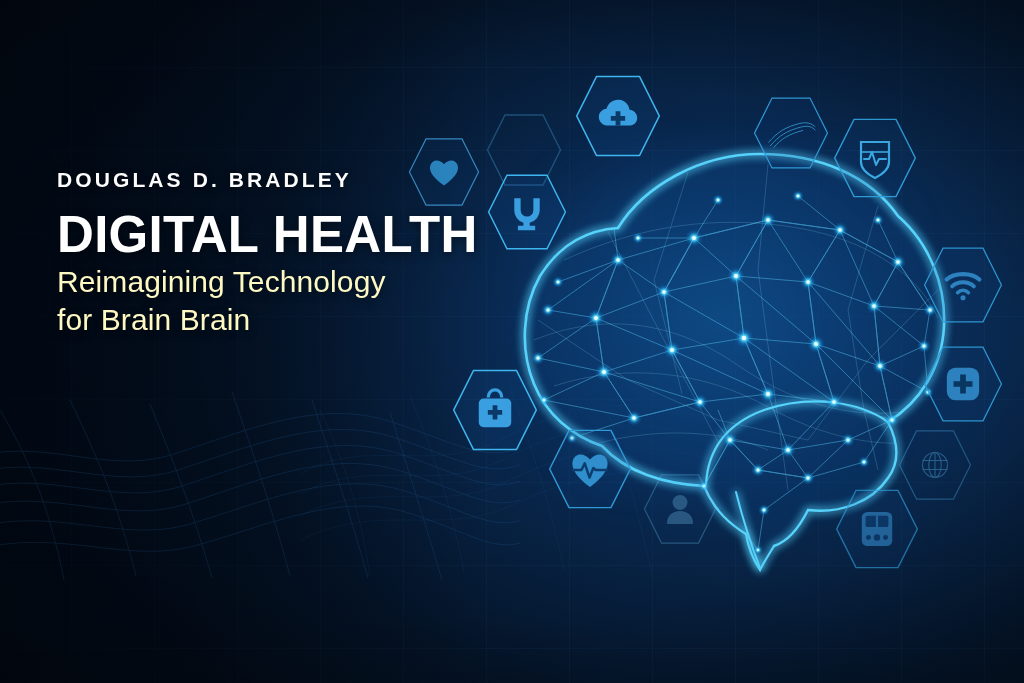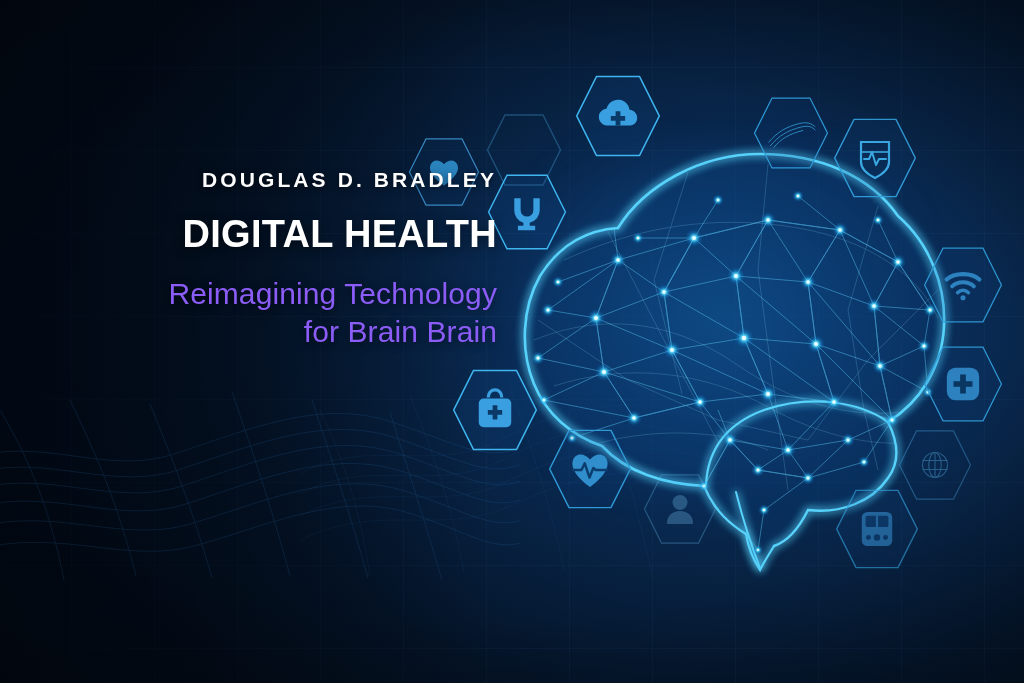--- a/index.html
+++ b/index.html
@@ -9,21 +9,20 @@
     font-family:"Liberation Sans", sans-serif;
     -webkit-font-smoothing:antialiased;
   }
 
   #poster {
     position:relative;
     width:1024px;
     height:683px;
     overflow:hidden;
     background:#030d21;
-    text-align:right;
   }
 
   
   .bg-base {
     position:absolute; inset:0;
     background:
       radial-gradient(ellipse 70% 75% at 72% 48%, #0d3a6e 0%, #0a2d58 28%, #07203f 52%, #041428 74%, #020b18 100%),
       linear-gradient(125deg, #020a16 0%, #04152c 38%, #062648 62%, #030e1f 100%);
   }
   .bg-vignette {
@@ -82,32 +81,31 @@
   }
   #kicker {
     color:#fdfdfe;
     font-size:21px;
     font-weight:bold;
     letter-spacing:3.1px;
     line-height:1.1;
     text-shadow:0 1px 6px rgba(0,0,0,.55);
   }
   #headline {
-    margin-top:23px;
+    margin-top:17px;
     color:#ffffff;
-    font-size:38px;
+    font-size:51px;
     font-weight:bold;
     line-height:1.07;
     letter-spacing:0.3px;
     text-shadow:0 2px 10px rgba(0,0,0,.5);
   }
   #headline .hl-line { display:block; white-space:nowrap; }
   #subhead {
-    margin-top:20px;
-    color:#8b5cf6;
+    color:#fef9c3;
     font-size:30px;
     font-weight:normal;
     line-height:1.28;
     letter-spacing:0.1px;
     text-shadow:0 2px 9px rgba(0,0,0,.5);
   }
   #subhead .sb-line { display:block; white-space:nowrap; }
 </style>
 </head>
 <body>

